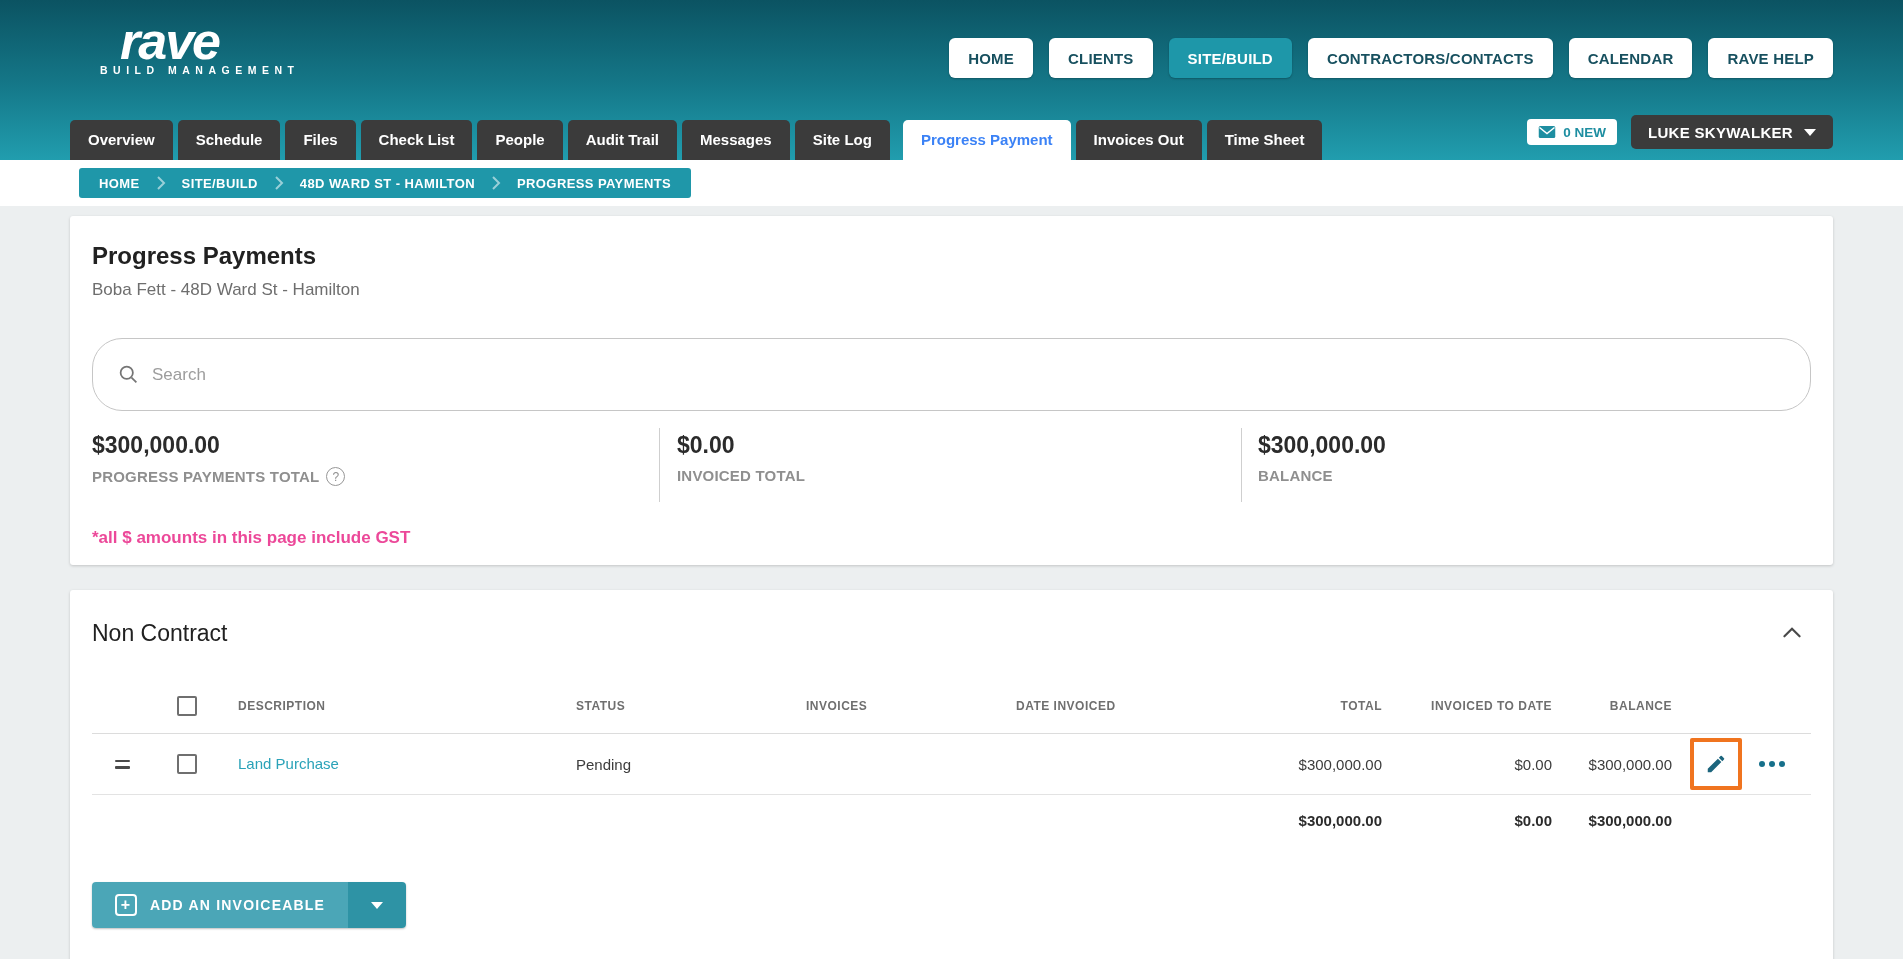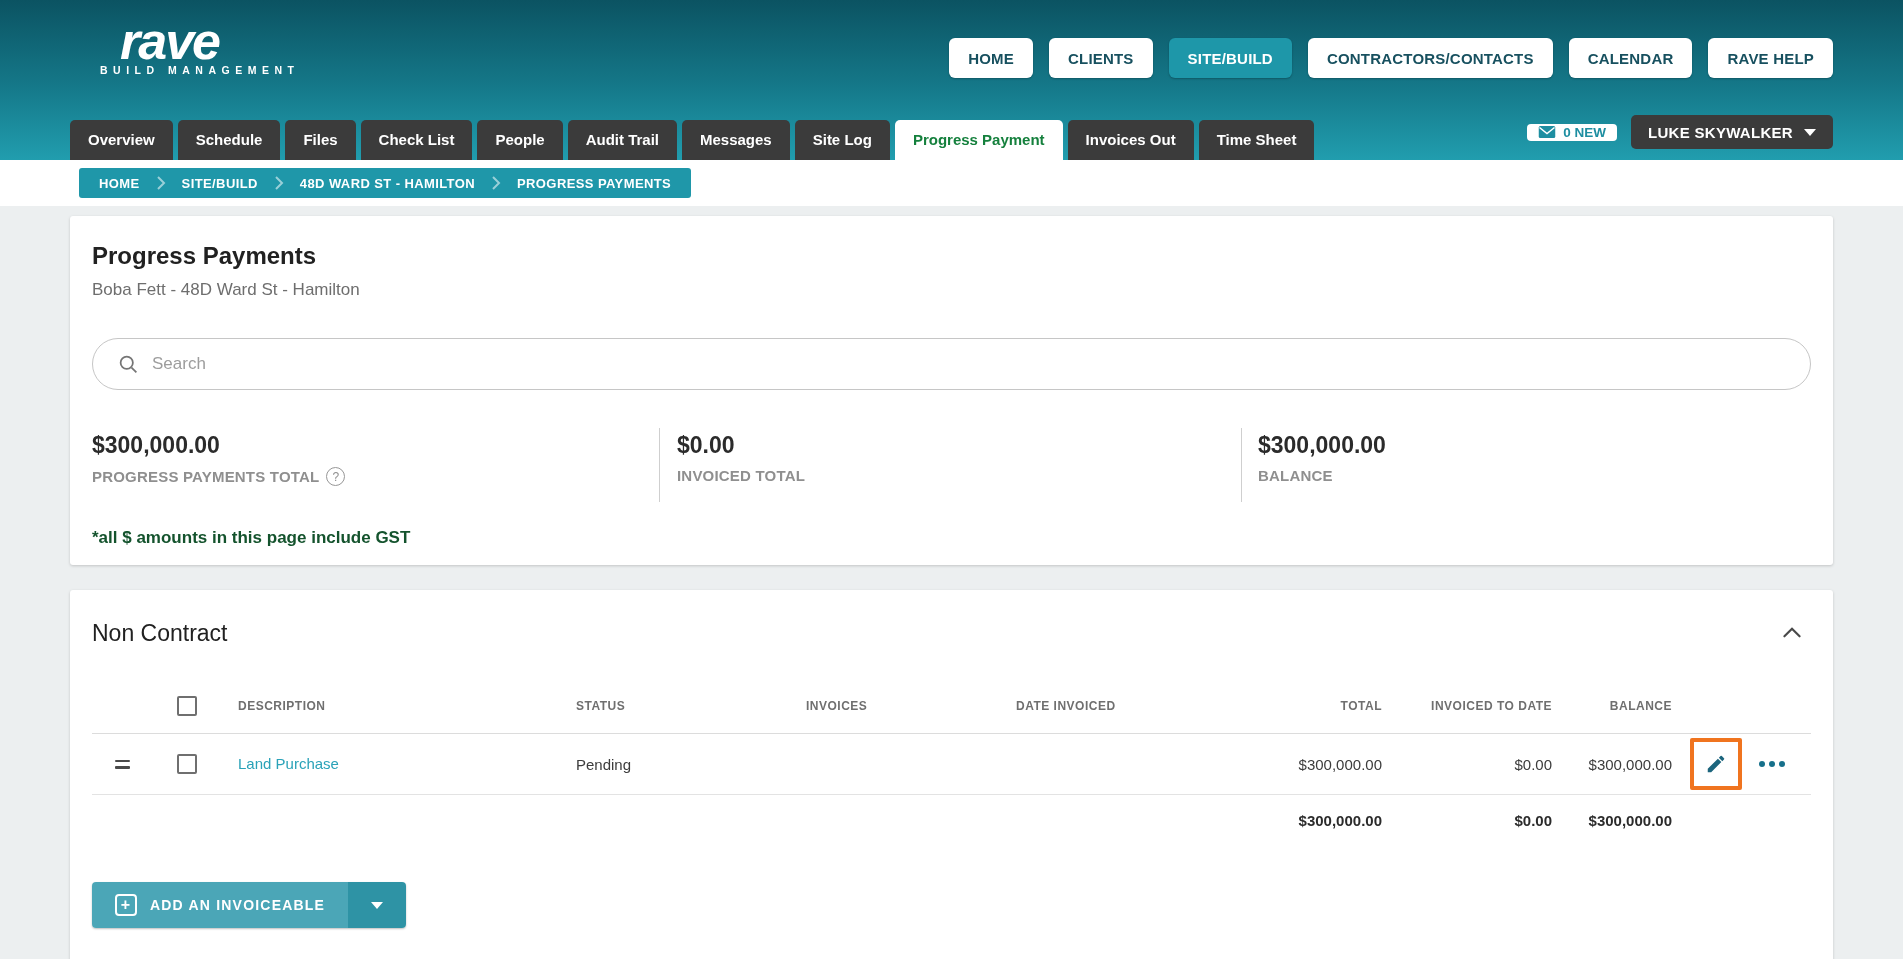--- a/index.html
+++ b/index.html
@@ -35,25 +35,25 @@
     box-shadow:0 1px 2px rgba(0,0,0,.25); letter-spacing:.2px;
   }
   .top-btn.active { background:#1e97a9; color:#fff; }
 
   .tab-row { position:absolute; left:70px; bottom:0; display:flex; gap:5px; }
   .tab {
     height:40px; line-height:40px; padding:0 18px; background:#3b3b3b; color:#fff;
     font-size:15px; font-weight:bold; border-radius:5px 5px 0 0; cursor:pointer;
     white-space:nowrap;
   }
-  .tab.active { background:#fff; color:#15803d; }
+  .tab.active { background:#fff; color:#3b82f6;margin-left:8px; }
 
   .header-right { position:absolute; right:70px; bottom:11px; display:flex; align-items:center; gap:14px; }
   .msg-pill {
-    height:17px; background:#fff; border-radius:4px; padding:0 11px;
+    height:26px; background:#fff; border-radius:4px; padding:0 11px;
     display:flex; align-items:center; gap:7px; color:#1e8ea1;
     font-size:13.5px; font-weight:bold; cursor:pointer;
   }
   .user-btn {
     height:34px; background:#3b3b3b; border:none; border-radius:5px; padding:0 17px;
     display:flex; align-items:center; gap:11px; color:#fff;
     font-size:15px; font-weight:bold; cursor:pointer; letter-spacing:.3px;
   }
   .caret-down {
     width:0; height:0; border-left:6px solid transparent; border-right:6px solid transparent;
@@ -74,21 +74,21 @@
     position:absolute; left:70px; width:1763px; background:#fff;
     border-radius:3px; box-shadow:0 1px 3px rgba(0,0,0,.18);
   }
   .card-summary { top:216px; height:349px; }
   .card-section { top:590px; height:420px; }
 
   .page-title { position:absolute; left:22px; top:26px; font-size:24px; font-weight:bold; color:#212121; }
   .page-subtitle { position:absolute; left:22px; top:64px; font-size:17px; color:#6e6e6e; }
 
   .search-box {
-    position:absolute; left:22px; top:122px; width:1719px; height:52px;
+    position:absolute; left:22px; top:122px; width:1719px; height:73px;
     border:1px solid #c6c6c6; border-radius:30px;
     display:flex; align-items:center; gap:13px; padding:0 25px; background:#fff;
   }
   .search-box input {
     flex:1; border:none; outline:none; font-size:17px; color:#333;
     font-family:"Liberation Sans", sans-serif; background:transparent;
   }
   .search-box input::placeholder { color:#9d9d9d; }
 
   .stat { position:absolute; top:216px; }
@@ -98,21 +98,21 @@
   .stat-value { font-size:23px; font-weight:bold; color:#2b2b2b; }
   .stat-label { margin-top:8px; font-size:15px; font-weight:bold; color:#8f8f8f; letter-spacing:.2px; display:flex; align-items:center; gap:7px; }
   .q-icon {
     width:19px; height:19px; border:1px solid #979797; border-radius:50%;
     font-size:12px; color:#8f8f8f; display:flex; align-items:center; justify-content:center;
     font-weight:normal;
   }
   .stat-divider { position:absolute; top:212px; width:1px; height:74px; background:#cfcfcf; }
   .stat-divider-0 { left:589px; }
   .stat-divider-1 { left:1171px; }
-  .gst-note { position:absolute; left:22px; top:312px; font-size:17px; font-weight:bold; color:#14532d; }
+  .gst-note { position:absolute; left:22px; top:312px; font-size:17px; font-weight:bold; color:#ec4899; }
 
   
   .section-title { position:absolute; left:22px; top:30px; font-size:23px; color:#212121; }
   .collapse-btn { position:absolute; right:24px; top:26px; width:34px; height:34px; background:none; border:none; cursor:pointer; display:flex; align-items:center; justify-content:center; }
 
   .pp-table { position:absolute; left:22px; top:88px; width:1719px; }
   .grid-row { display:grid; grid-template-columns:60px 70px 330px 230px 210px 260px 130px 170px 120px 1fr; align-items:center; }
   .thead { height:56px; border-bottom:1px solid #dcdcdc; }
   .th { font-size:12px; font-weight:bold; color:#6f6f6f; letter-spacing:.5px; white-space:nowrap; }
   .trow { height:61px; border-bottom:1px solid #e3e3e3; }

